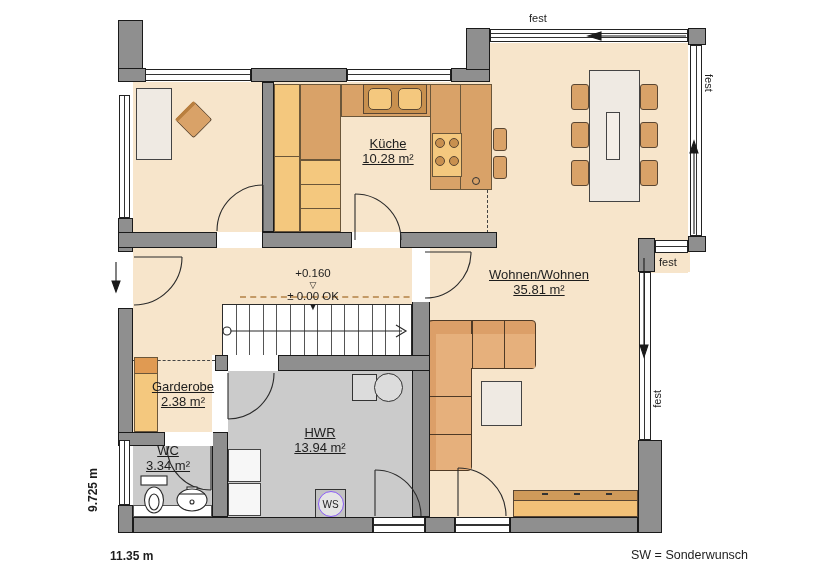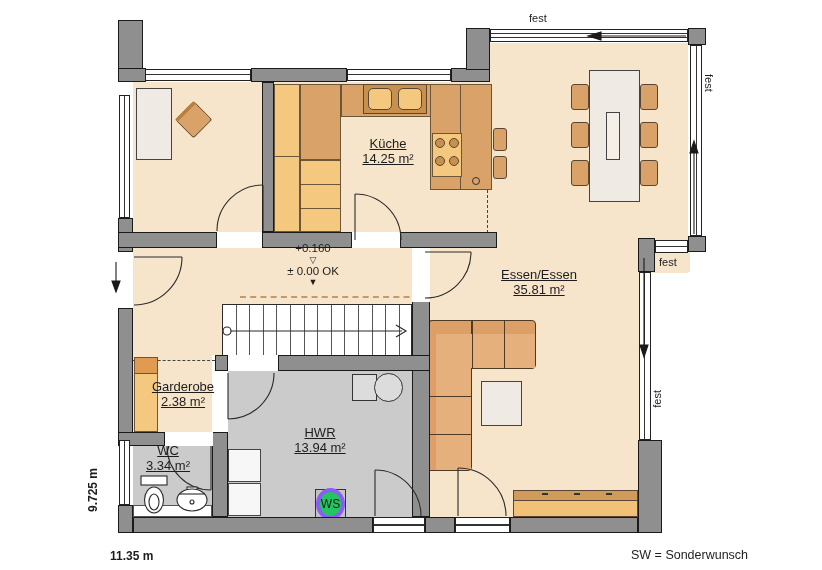--- a/index.html
+++ b/index.html
@@ -33,22 +33,22 @@
           background-image:repeating-linear-gradient(to right,transparent 0 12.6px,#555 12.6px 13.6px);}
   .dash-tan{position:absolute;border-top:2px dashed #c49a66;}
   .dash-thin-h{position:absolute;border-top:1px dashed #444;}
   .dash-thin-v{position:absolute;border-left:1px dashed #444;}
   .ov{position:absolute;left:0;top:0;pointer-events:none;}
   .chair{position:absolute;background:#d9a268;border:1px solid #5a4632;border-radius:3px;box-sizing:border-box;}
   .sofa{position:absolute;background:#dc9f68;border:1px solid #4f3a26;box-sizing:border-box;}
   .sofaline{position:absolute;background:#4f3a26;}
   .ws-box{position:absolute;left:315px;top:489px;width:31px;height:30px;background:#c2c2c2;
           border:1px solid #333;box-sizing:border-box;display:flex;align-items:center;justify-content:center;}
-  .ws-circle{width:24px;height:24px;border:4px solid #8b5cf6;border-radius:50%;background:#22c55e;
-          display:flex;align-items:center;justify-content:center;font-size:12px;}
+  .ws-circle{width:24px;height:24px;border:1px solid #8b5cf6;border-radius:50%;background:#e5e5e5;
+          display:flex;align-items:center;justify-content:center;font-size:10px;}
   .elev{position:absolute;font-size:11.5px;line-height:1.18;text-align:center;transform:translateX(-50%);white-space:nowrap;}
 </style>
 </head>
 <body>
 
 <div class="plan">
 
   <div class="fl" style="left:133px;top:82px;width:357px;height:151px"></div>
   <div class="fl" style="left:133px;top:248px;width:279px;height:107px"></div>
   <div class="fl" style="left:133px;top:355px;width:79px;height:77px"></div>
@@ -210,40 +210,40 @@
     <g stroke="#2b2b2b" stroke-width="1.1" fill="#ffffff">
       <rect x="187" y="487" width="10" height="5"></rect>
       <ellipse cx="192" cy="500" rx="15" ry="11"></ellipse>
       <line x1="179" y1="494" x2="205" y2="494" fill="none"></line>
       <circle cx="192" cy="502" r="2" fill="none"></circle>
     </g>
   </svg>
 
   <div class="lbl" style="left:388px;top:137px">
     <div>Küche</div>
-    <div>14.25 m²</div>
+    <div>10.28 m²</div>
   </div>
   <div class="lbl" style="left:539px;top:268px">
-    <div>Essen/Essen</div>
+    <div>Wohnen/Wohnen</div>
     <div>35.81 m²</div>
   </div>
   <div class="lbl" style="left:183px;top:380px">
     <div>Garderobe</div>
     <div>2.38 m²</div>
   </div>
   <div class="lbl" style="left:168px;top:444px">
     <div>WC</div>
     <div>3.34 m²</div>
   </div>
   <div class="lbl" style="left:320px;top:426px">
     <div>HWR</div>
     <div>13.94 m²</div>
   </div>
 
-  <div class="elev" style="left:313px;top:242px">
+  <div class="elev" style="left:313px;top:267px">
     <div>+0.160</div>
     <div class="tri">▽</div>
     <div>± 0.00 OK</div>
     <div class="tri">▼</div>
   </div>
 
   <div class="fest" style="left:529px;top:12px">fest</div>
   <div class="fest vr" style="left:703px;top:74px">fest</div>
   <div class="fest" style="left:659px;top:256px">fest</div>
   <div class="fest vl" style="left:651px;top:390px">fest</div>

